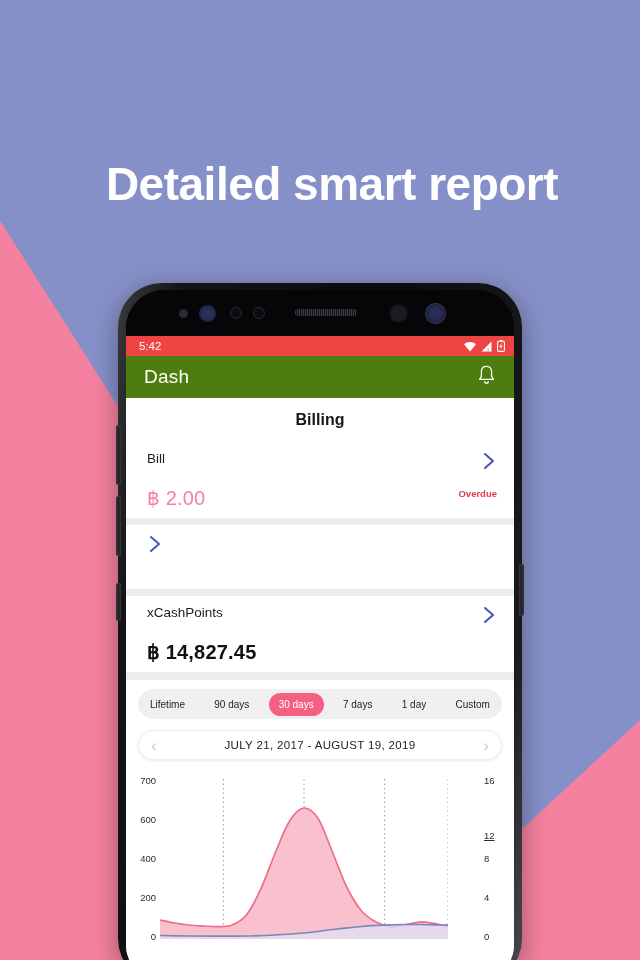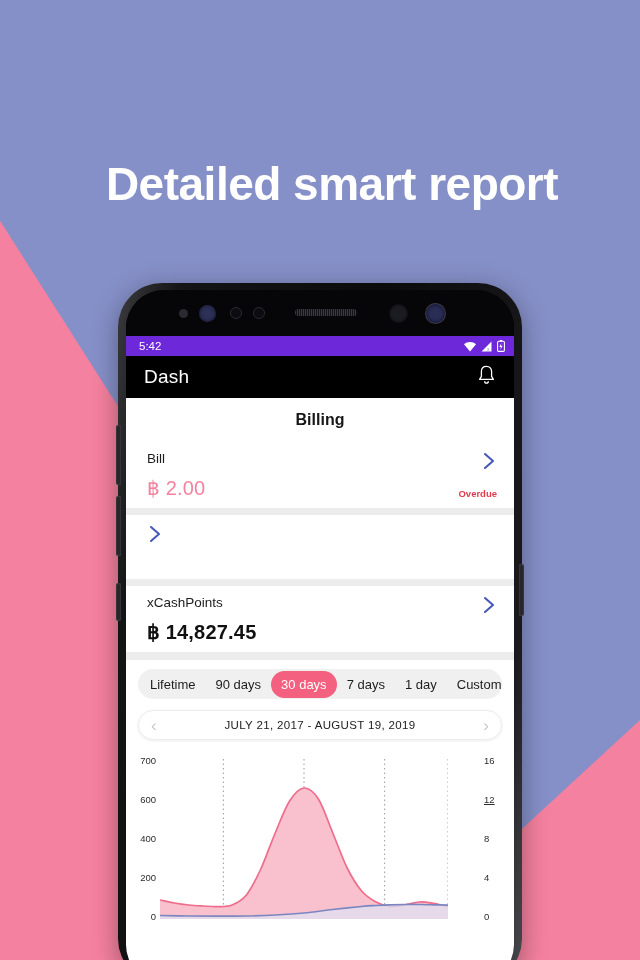--- a/index.html
+++ b/index.html
@@ -54,59 +54,59 @@
     background:repeating-linear-gradient(90deg,#3a3a40 0px,#3a3a40 1px,#141418 1px,#141418 2px);
   }
 
   
   .screen {
     position:absolute; left:0; top:46px; width:388px; bottom:0;
     background:#ffffff; overflow:hidden;
   }
   
   .statusbar {
-    height:20px; background:#6d28d9; color:#fff;
+    height:20px; background:#ef4444; color:#fff;
     display:flex; align-items:center; justify-content:space-between;
     padding:0 9px 0 13px; font-size:11.5px;
   }
   .sb-icons { display:flex; align-items:center; gap:4px; }
   
   .appbar {
-    height:42px; background:#000000;
+    height:42px; background:#4d7c0f;
     display:flex; align-items:center; justify-content:space-between;
     padding:0 17px 0 18px;
   }
   .appbar-title { color:#fff; font-size:19px; letter-spacing:.2px; }
 
   .sheet { background:#ffffff; }
   .section-title {
     text-align:center; font-size:16px; font-weight:bold; color:#171717;
     padding:13px 0 13px;
   }
   .cards { background:#ececec; padding:0 0 1px; }
   .card {
     background:#fff; margin:0 0 7px; padding:9px 17px 8px 21px;
     display:flex; align-items:flex-start; justify-content:space-between;
     min-height:64px;
   }
-  .card-left { display:flex; flex-direction:column; gap:10px; }
+  .card-left { display:flex; flex-direction:column; gap:20px; }
   .card-label { font-size:13.5px; color:#1d1d1d; }
   .card-amount { font-size:20px; letter-spacing:.2px; }
   .card-right { display:flex; flex-direction:column; align-items:flex-end; justify-content:space-between; height:48px; }
   .chev { font-size:0; line-height:0; }
   .overdue { font-size:9.5px; color:#e23b4e; font-weight:bold; }
 
   .perf { background:#fff; padding-top:9px; }
   .chips {
     display:flex; align-items:center; justify-content:space-between;
     margin:0 12px; background:#f0f0f0; border-radius:18px;
     height:30px; padding:0 2px;
   }
   .chip {
-    font-size:13px; color:#1d1d1d; padding:6px 10px;
+    font-size:10px; color:#1d1d1d; padding:6px 10px;
     border-radius:15px; white-space:nowrap;text-align:right;
   }
   .chip.active { background:#f4607f; color:#fff; font-weight:500; }
 
   .daterange {
     margin:11px 12px 0; height:30px; border-radius:16px;
     background:#fff; border:1px solid #ededed;
     box-shadow:0 1px 3px rgba(0,0,0,.08);
     display:flex; align-items:center; justify-content:space-between;
     padding:0 12px;
@@ -247,21 +247,21 @@
         </div>
 
         <div class="chartwrap">
           <span class="ax axl" style="top:5px;">700</span>
           <span class="ax axl" style="top:44px;text-align:right;">600</span>
           <span class="ax axl" style="top:83px;">400</span>
           <span class="ax axl" style="top:122px;">200</span>
           <span class="ax axl" style="top:161px;">0</span>
 
           <span class="ax axr" style="top:5px;">16</span>
-          <span class="ax axr" style="top:44px;text-decoration:underline;">12</span>
+          <span class="ax axr" style="top:60px;text-decoration:underline;">12</span>
           <span class="ax axr" style="top:83px;">8</span>
           <span class="ax axr" style="top:122px;">4</span>
           <span class="ax axr" style="top:161px;">0</span>
 
           <svg id="plot" style="position:absolute;left:34px;top:9px;width:288px;height:160px;" viewBox="0 0 288 160" preserveAspectRatio="none">
               <line x1="63.36" y1="0" x2="63.36" y2="160" stroke="#9a9a9a" stroke-width="1" stroke-dasharray="1.5,3"></line>
               <line x1="144" y1="0" x2="144" y2="160" stroke="#9a9a9a" stroke-width="1" stroke-dasharray="1.5,3"></line>
               <line x1="224.64000000000001" y1="0" x2="224.64000000000001" y2="160" stroke="#9a9a9a" stroke-width="1" stroke-dasharray="1.5,3"></line>
               <line x1="288" y1="0" x2="288" y2="160" stroke="#9a9a9a" stroke-width="1" stroke-dasharray="1.5,3"></line>
               <path d="M 0 141 C 2.4 141.5, 9.600000000000001 143.16666666666666, 14.4 144 C 19.2 144.83333333333334, 24 145.5, 28.8 146 C 33.6 146.5, 38.4 146.73333333333335, 43.199999999999996 147 C 47.99999999999999 147.26666666666665, 52.8 147.76666666666665, 57.6 147.6 C 62.400000000000006 147.43333333333334, 67.2 147.93333333333334, 72 146 C 76.8 144.06666666666666, 81.6 142, 86.39999999999999 136 C 91.19999999999999 130, 96 120.33333333333333, 100.8 110 C 105.6 99.66666666666667, 110.4 85.33333333333333, 115.2 74 C 120 62.666666666666664, 124.8 49.5, 129.6 42 C 134.4 34.5, 139.2 29.333333333333332, 144 29 C 148.8 28.666666666666668, 153.60000000000002 32.5, 158.4 40 C 163.2 47.5, 167.99999999999997 62.5, 172.79999999999998 74 C 177.6 85.5, 182.4 99.33333333333333, 187.20000000000002 109 C 192.00000000000003 118.66666666666667, 196.8 126.33333333333333, 201.6 132 C 206.39999999999998 137.66666666666666, 211.2 140.4, 216 143 C 220.8 145.6, 225.60000000000002 147.1, 230.4 147.6 C 235.2 148.1, 240 146.76666666666665, 244.79999999999998 146 C 249.59999999999997 145.23333333333335, 254.39999999999998 143.26666666666665, 259.2 143 C 264 142.73333333333335, 268.79999999999995 143.63333333333333, 273.59999999999997 144.4 C 278.4 145.16666666666669, 285.6 147.06666666666666, 288 147.6 L 288 160 L 0 160 Z" fill="#f9c0ce" opacity="1"></path>

